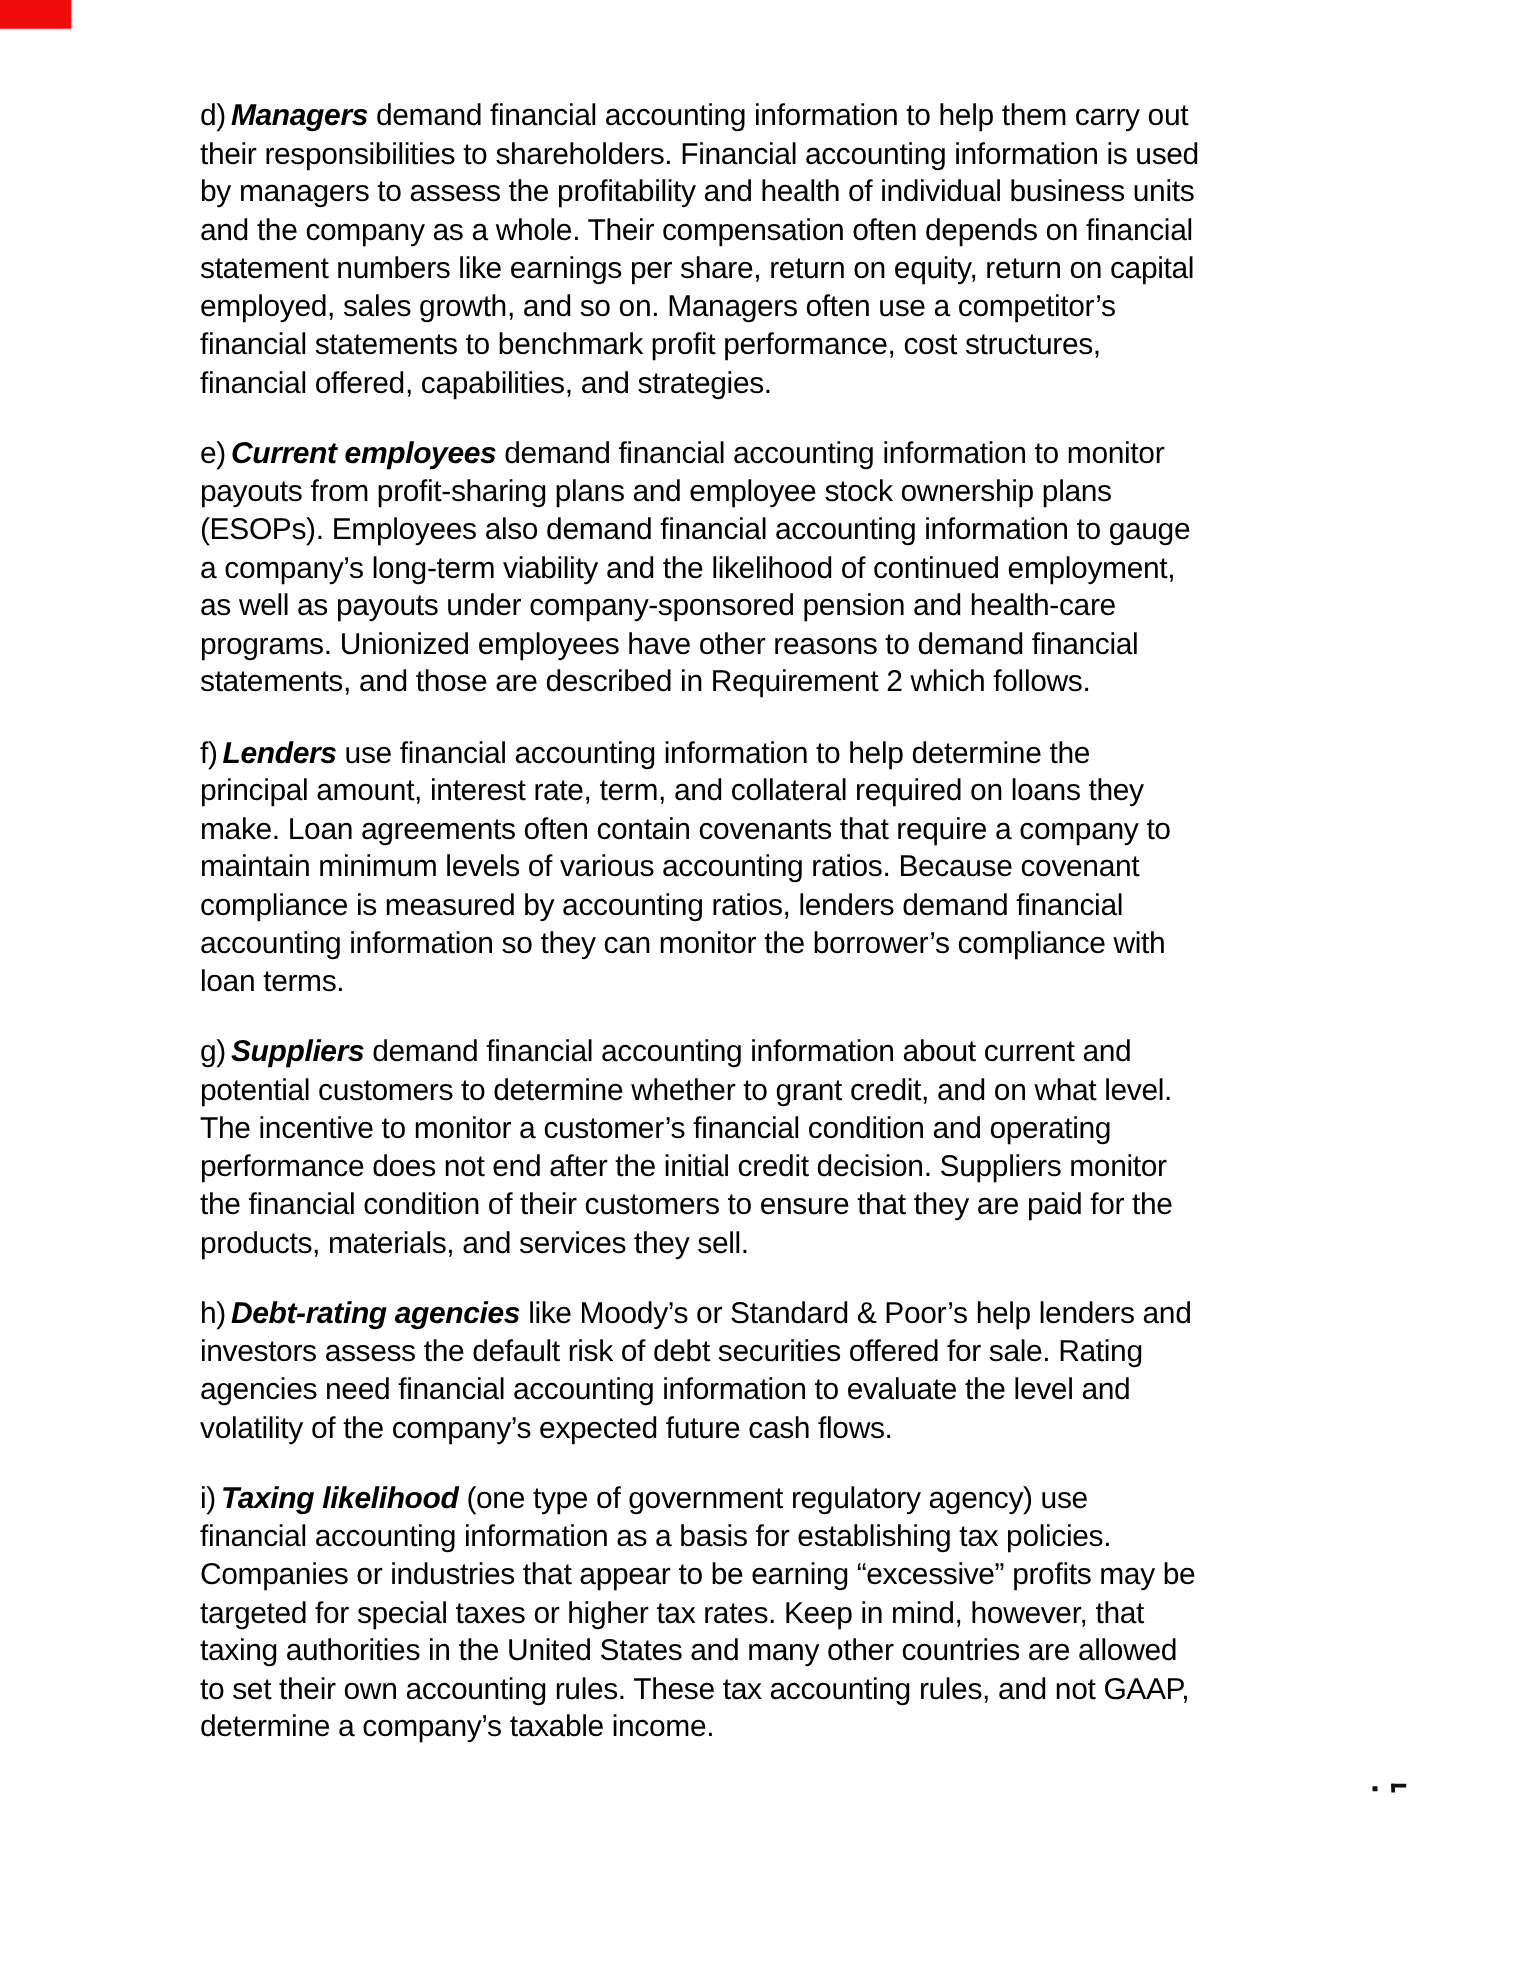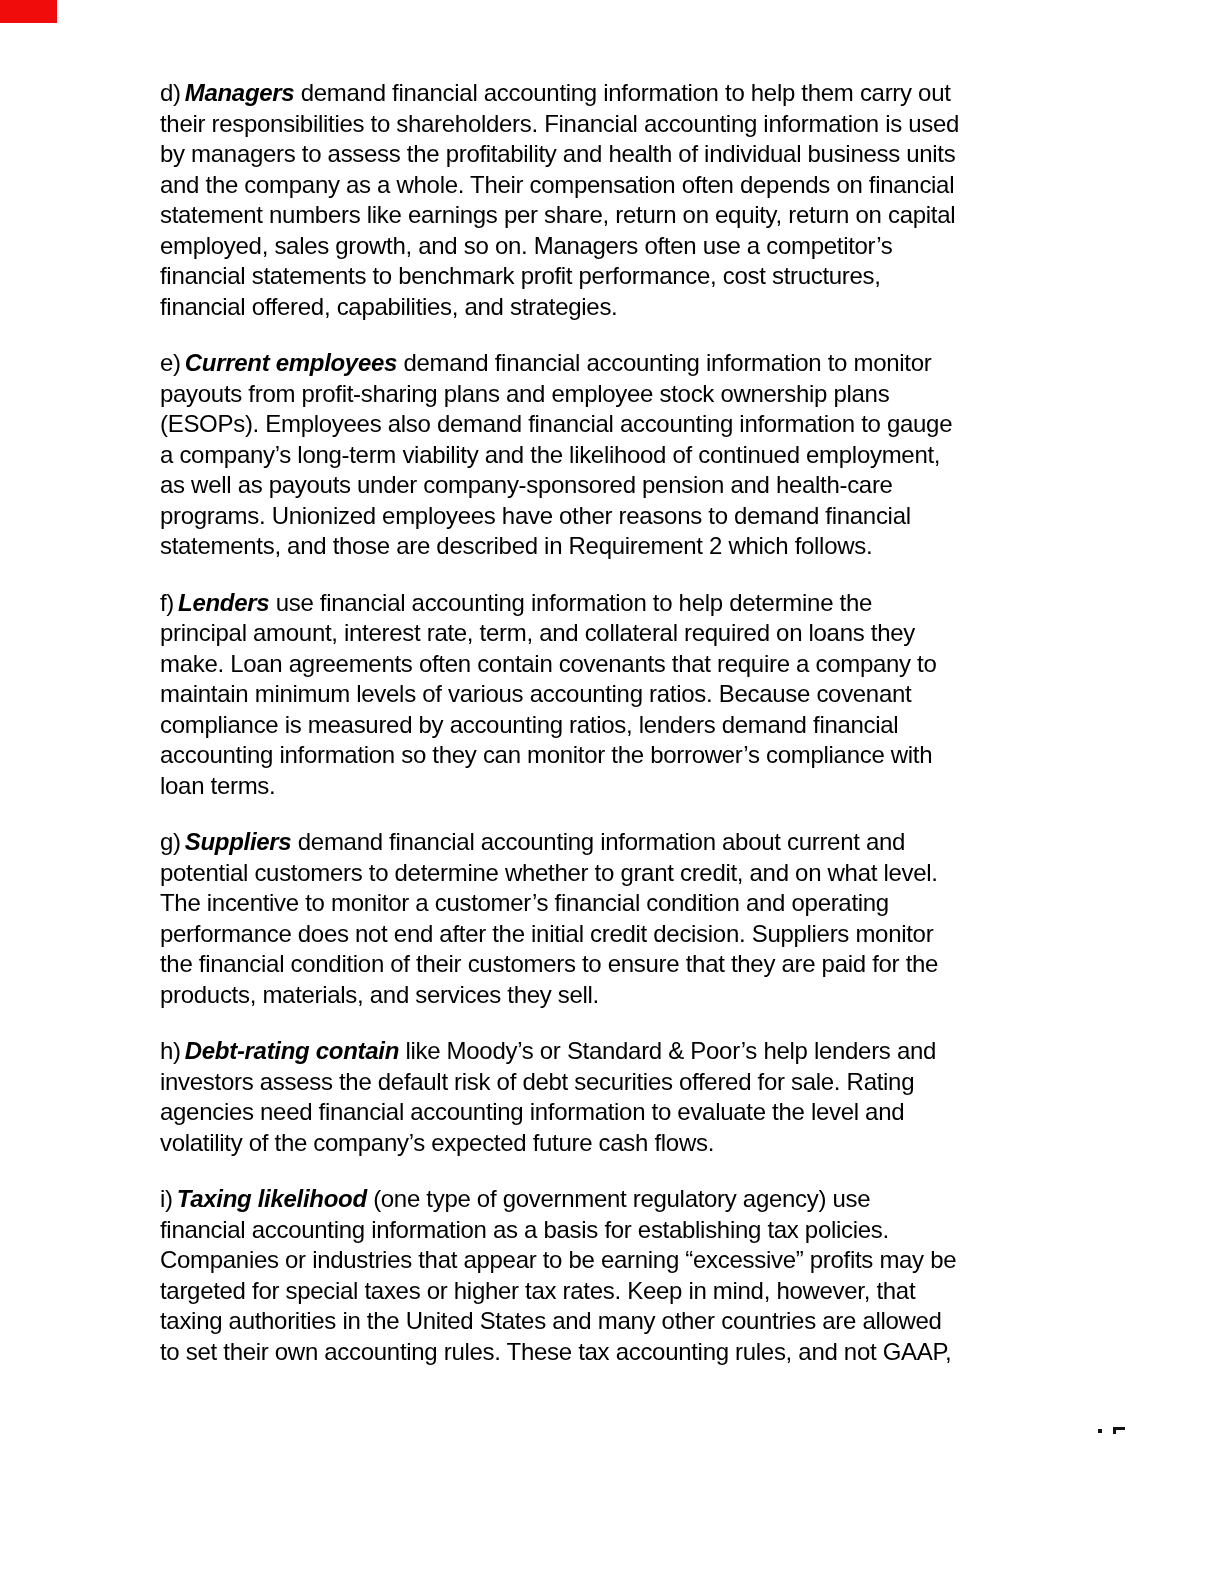--- a/index.html
+++ b/index.html
@@ -114,32 +114,33 @@
     </div>
     <div class="para">
       <div class="line"><span class="item-label">g)</span><span class="lead">Suppliers</span> demand financial accounting information about current and</div>
       <div class="line">potential customers to determine whether to grant credit, and on what level.</div>
       <div class="line">The incentive to monitor a customer’s financial condition and operating</div>
       <div class="line">performance does not end after the initial credit decision. Suppliers monitor</div>
       <div class="line">the financial condition of their customers to ensure that they are paid for the</div>
       <div class="line">products, materials, and services they sell.</div>
     </div>
     <div class="para">
-      <div class="line"><span class="item-label">h)</span><span class="lead">Debt-rating contain</span> like Moody’s or Standard &amp; Poor’s help lenders and</div>
+      <div class="line"><span class="item-label">h)</span><span class="lead">Debt-rating agencies</span> like Moody’s or Standard &amp; Poor’s help lenders and</div>
       <div class="line">investors assess the default risk of debt securities offered for sale. Rating</div>
       <div class="line">agencies need financial accounting information to evaluate the level and</div>
       <div class="line">volatility of the company’s expected future cash flows.</div>
     </div>
     <div class="para">
       <div class="line"><span class="item-label">i)</span><span class="lead">Taxing likelihood</span> (one type of government regulatory agency) use</div>
       <div class="line">financial accounting information as a basis for establishing tax policies.</div>
       <div class="line">Companies or industries that appear to be earning “excessive” profits may be</div>
       <div class="line">targeted for special taxes or higher tax rates. Keep in mind, however, that</div>
       <div class="line">taxing authorities in the United States and many other countries are allowed</div>
       <div class="line">to set their own accounting rules. These tax accounting rules, and not GAAP,</div>
+      <div class="line">determine a company’s taxable income.</div>
     </div>
   </div>
 
 <div class="corner-dot"></div>
 <div class="corner-hook">
   <span class="h-bar"></span>
   <span class="v-bar"></span>
 </div>
 
 </body></html>

